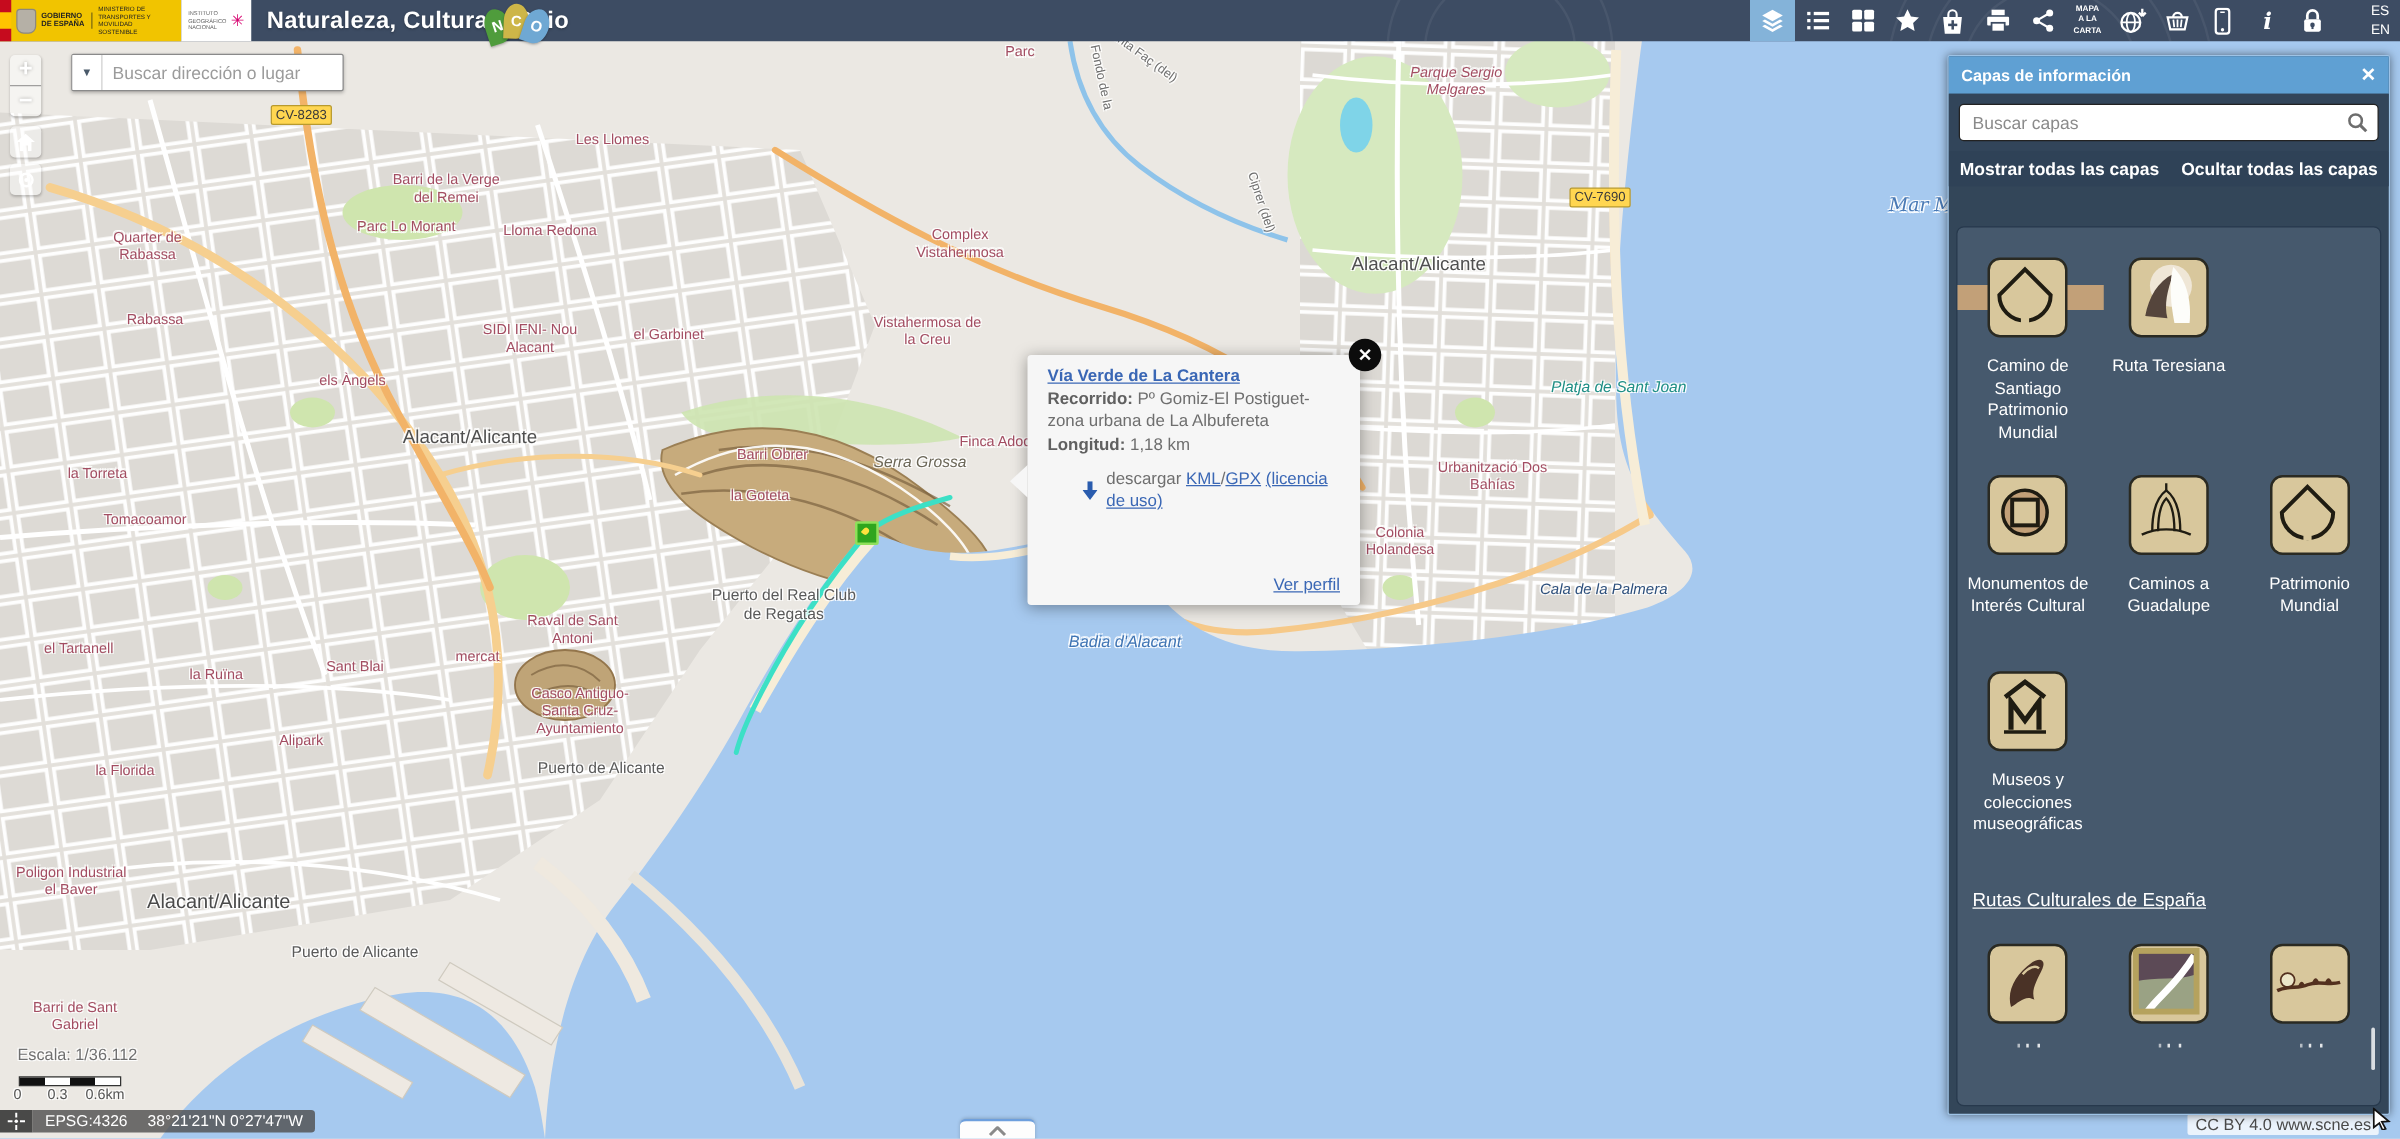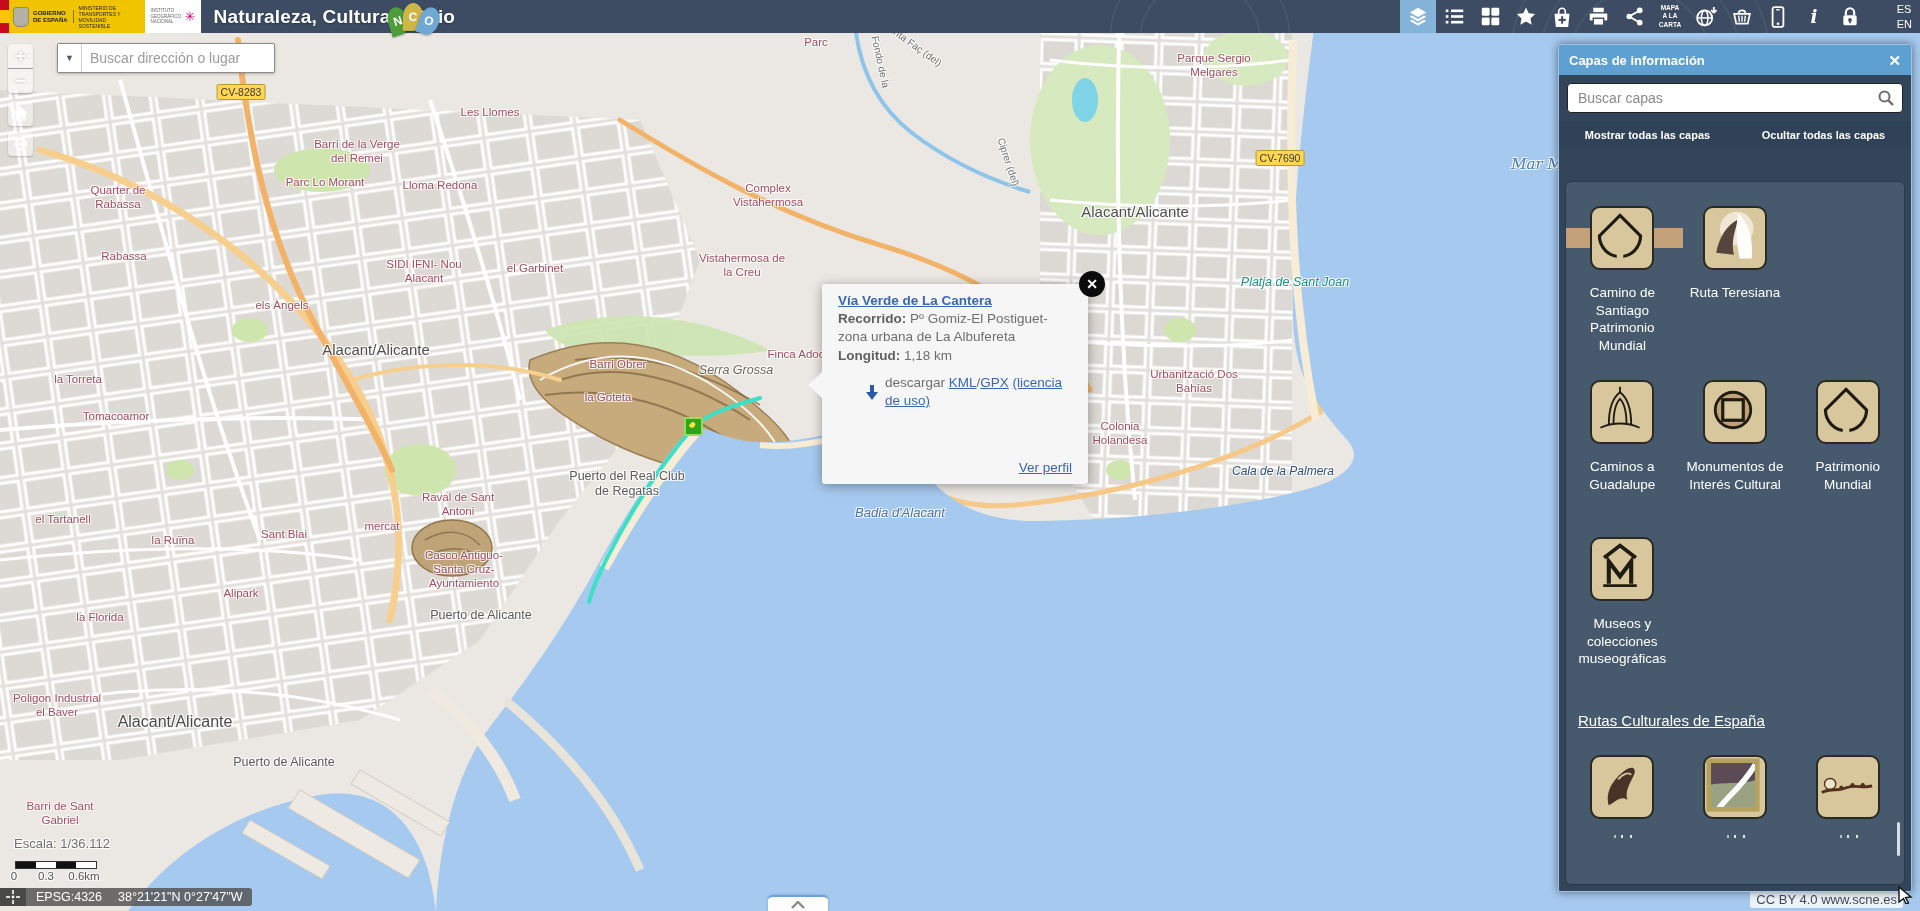--- a/index.html
+++ b/index.html
@@ -37,21 +37,21 @@
   #map-svg{position:absolute;left:0;top:0;z-index:1;}
   #map-labels{position:absolute;left:0;top:0;width:1920px;height:911px;z-index:2;pointer-events:none;}
   .map-label{position:absolute;transform:translate(-50%,-50%);text-align:center;white-space:pre-line;line-height:1.2;
     text-shadow:-1px -1px 0 rgba(255,255,255,.85),1px -1px 0 rgba(255,255,255,.85),-1px 1px 0 rgba(255,255,255,.85),1px 1px 0 rgba(255,255,255,.85);}
   .lbl-place{color:#a34d62;font-size:11.5px;}
   .lbl-city{color:#4f4f4f;font-size:15px;}
   .lbl-city-sm{color:#5a5a5a;font-size:12.5px;}
   .lbl-city-lg{color:#4a4a4a;font-size:16px;}
   .lbl-water{color:#3f74b3;font-size:13px;font-style:italic;}
   .lbl-water-dk{color:#2c4f7c;font-size:12px;font-style:italic;}
-  .lbl-beach{color:#1f8f85;font-size:12.5px;font-style:italic;}
+  .lbl-beach{color:#1f8f85;font-size:12.5px;font-style:italic;margin-top:28px;}
   .lbl-sea{color:#4a7ab5;font-size:15px;font-style:italic;font-family:"DejaVu Serif",serif;}
   .lbl-terrain{color:#6b6657;font-size:12.5px;font-style:italic;}
   .lbl-street{color:#6e6e6e;font-size:10px;}
   .road-badge{position:absolute;transform:translate(-50%,-50%);background:#ffd651;border:1px solid #b89a2e;border-radius:2px;
     font-size:10.5px;color:#3a3a3a;padding:0 3px;line-height:14px;text-shadow:none;}
   .vv-marker{position:absolute;left:684px;top:417px;width:15px;height:15px;background:#2fa51e;border:2px solid #8fe05a;border-radius:2px;z-index:3;}
   .vv-marker i{position:absolute;left:4px;top:3px;width:5px;height:6px;background:#ffe23e;border-radius:50% 50% 50% 0;transform:rotate(40deg);}
 
   
   .zoom-box{position:absolute;left:8px;top:44px;width:25px;border-radius:4px;overflow:hidden;z-index:6;box-shadow:0 1px 2px rgba(0,0,0,.25);}
@@ -90,21 +90,21 @@
   .panel-close{color:#fff;font-size:15px;font-weight:bold;cursor:pointer;line-height:1;}
   .panel-search{padding:8px;background:#32455a;}
   .psearch-wrap{position:relative;}
   .psearch-input{width:100%;height:30px;border-radius:4px;border:1px solid #222;outline:none;font-size:14px;padding:0 30px 0 10px;box-sizing:border-box;color:#333;font-family:"Liberation Sans",sans-serif;}
   .psearch-input::placeholder{color:#8a8a8a;}
   .psearch-icon{position:absolute;right:8px;top:6px;}
   .panel-tabs{display:flex;background:#2f4257;padding:2px 4px;height:30px;align-items:center;}
   .ptab{flex:1;text-align:center;color:#fff;font-size:15px;padding:4px 0;cursor:pointer;border-radius:4px;}
   .ptab.active{background:#67a8da;}
   .panel-actions{display:flex;justify-content:space-around;align-items:center;height:28px;background:#2f4257;}
-  .paction{color:#fff;font-size:11px;font-weight:bold;cursor:pointer;}
+  .paction{color:#fff;font-size:14px;font-weight:bold;cursor:pointer;}
   .panel-scroll{position:absolute;left:6px;right:6px;top:136px;bottom:6px;background:#46596d;border:1px solid #27394d;border-radius:6px;overflow:hidden;}
   .layer-grid{display:grid;grid-template-columns:repeat(3,1fr);justify-items:center;padding-top:24px;}
   .layer-grid.row2{padding-top:26px;}
   .layer-grid.row3{padding-top:44px;}
   .layer-item{position:relative;width:110px;display:flex;flex-direction:column;align-items:center;cursor:pointer;}
   .layer-bar{position:absolute;top:22px;left:-6px;right:-6px;height:20px;}
   .layer-icon{position:relative;width:60px;height:60px;background:#d8c79c;border:2px solid #2a2a22;border-radius:10px;overflow:hidden;flex:none;}
   .layer-label{margin-top:14px;color:#fff;font-size:13.5px;text-align:center;line-height:1.3;}
   .panel-heading{color:#fff;font-size:15px;text-decoration:underline;padding:44px 0 0 12px;cursor:pointer;}
   .speck{width:2px;height:3px;background:rgba(255,255,255,.85);margin-top:16px;box-shadow:9px 0 0 rgba(255,255,255,.85),-7px 0 0 rgba(255,255,255,.6);}
@@ -243,21 +243,21 @@
       <div class="map-label lbl-place" style="left: 100px; top: 618px;">la Florida</div>
       <div class="map-label lbl-place" style="left: 57px; top: 706px;">Poligon Industrial
 el Baver</div>
       <div class="map-label lbl-city-lg" style="left: 175px; top: 722px;">Alacant/Alicante</div>
       <div class="map-label lbl-city-sm" style="left: 284px; top: 762px;">Puerto de Alicante</div>
       <div class="map-label lbl-place" style="left: 60px; top: 814px;">Barri de Sant
 Gabriel</div>
       <div class="map-label lbl-water" style="left: 900px; top: 513px;">Badia d'Alacant</div>
       <div class="map-label lbl-beach" style="left: 1295px; top: 282px;">Platja de Sant Joan</div>
       <div class="map-label lbl-sea" style="left: 1575px; top: 164px;">Mar Mediterrani</div>
-      <div class="map-label lbl-place" style="left: 1214px; top: 66px;">Parque Sergio
+      <div class="map-label lbl-place" style="left: 1165px; top: 66px; font-style: italic;">Parque Sergio
 Melgares</div>
       <div class="map-label lbl-place" style="left: 816px; top: 43px;">Parc</div>
       <div class="map-label lbl-place" style="left: 1194px; top: 382px;">Urbanització Dos
 Bahías</div>
       <div class="map-label lbl-place" style="left: 1120px; top: 434px;">Colonia
 Holandesa</div>
       <div class="map-label lbl-water-dk" style="left: 1283px; top: 471px;">Cala de la Palmera</div>
       <div class="map-label lbl-street" style="left: 890px; top: 28px; transform: translate(-50%, -50%) rotate(36deg);">Palamó a la Santa Faç (del)</div>
       <div class="map-label lbl-street" style="left: 880px; top: 62px; transform: translate(-50%, -50%) rotate(78deg);">Fondo de la</div>
       <div class="map-label lbl-street" style="left: 1008px; top: 162px; transform: translate(-50%, -50%) rotate(72deg);">Ciprer (del)</div>
@@ -483,38 +483,38 @@
                 <path d="M12 48 C15 32 23 18 36 12 C31 26 28 38 31 50 Z" fill="#55453c"></path>
                 <path d="M36 6 C46 16 52 32 50 54 L37 54 C34 38 32 20 36 6" fill="#fdfdfa"></path>
               </svg></div>
             <div class="layer-label">Ruta
 Teresiana</div>
           </div>
         </div>
       <div class="layer-grid row2" id="grid-row2">
           <div class="layer-item">
             <div class="layer-icon"><svg width="56" height="56" viewBox="0 0 60 60">
+                <circle cx="30" cy="30" r="19" fill="#c2a078" stroke="#1f1c12" stroke-width="3"></circle>
+                <rect x="19" y="19" width="22" height="22" fill="#d8c79c" stroke="#1f1c12" stroke-width="3.4"></rect>
+              </svg></div>
+            <div class="layer-label">Monumentos
+de Interés
+Cultural</div>
+          </div>
+          <div class="layer-item">
+            <div class="layer-icon"><svg width="56" height="56" viewBox="0 0 60 60">
                 <g stroke="#1f1c12" fill="none" stroke-width="2">
                   <path d="M18 46 C18 28 22 17 30 11 C38 17 42 28 42 46"></path>
                   <path d="M23 46 C23 32 25 23 30 18 C35 23 37 32 37 46"></path>
                   <line x1="30" y1="5" x2="30" y2="11"></line>
                   <path d="M9 49 C22 43 38 43 51 49"></path>
                 </g>
               </svg></div>
             <div class="layer-label">Caminos a
 Guadalupe</div>
-          </div>
-          <div class="layer-item">
-            <div class="layer-icon"><svg width="56" height="56" viewBox="0 0 60 60">
-                <circle cx="30" cy="30" r="19" fill="#c2a078" stroke="#1f1c12" stroke-width="3"></circle>
-                <rect x="19" y="19" width="22" height="22" fill="#d8c79c" stroke="#1f1c12" stroke-width="3.4"></rect>
-              </svg></div>
-            <div class="layer-label">Monumentos
-de Interés
-Cultural</div>
           </div>
           <div class="layer-item">
             <div class="layer-icon"><svg width="56" height="56" viewBox="0 0 60 60">
                 <path d="M30 8 L52 30 A22 22 0 1 1 8 30 Z" fill="none" stroke="#1f1c12" stroke-width="3.4"></path>
                 <rect x="26.5" y="46" width="7" height="8" fill="#d8c79c"></rect>
               </svg></div>
             <div class="layer-label">Patrimonio
 Mundial</div>
           </div>
         </div>

